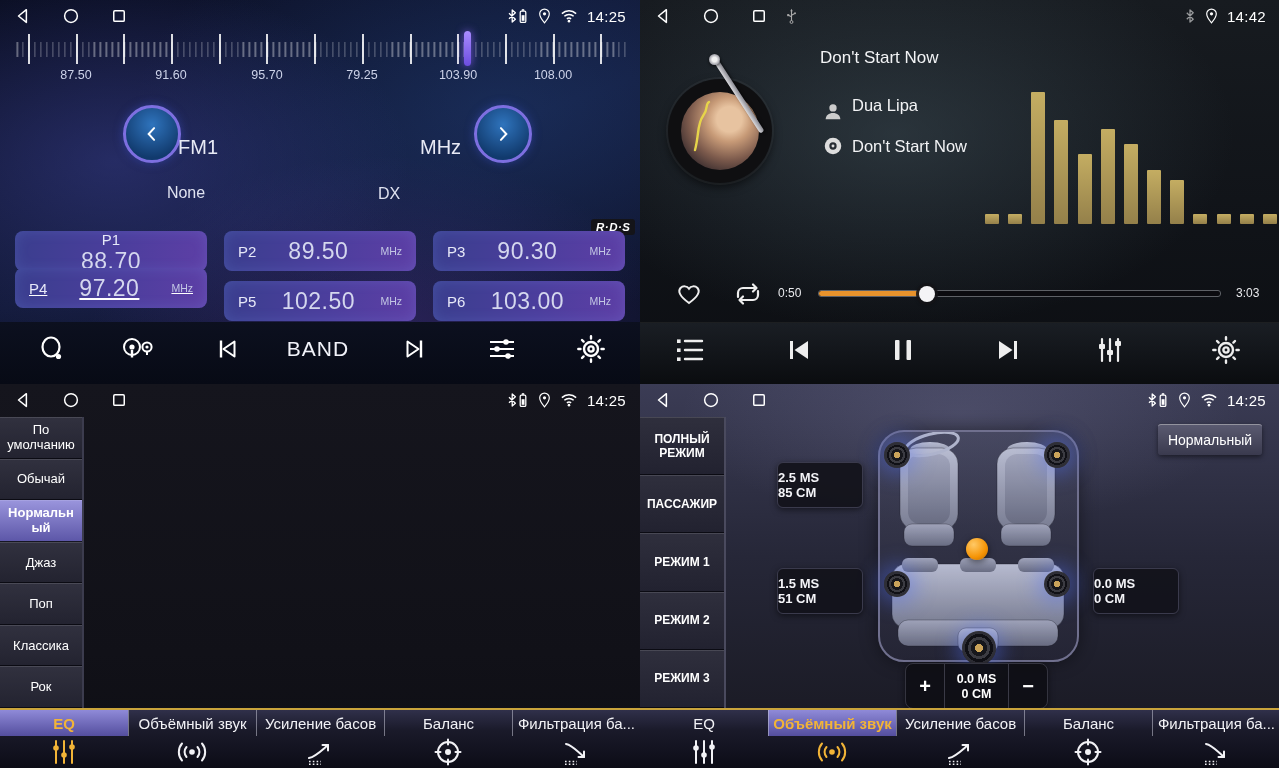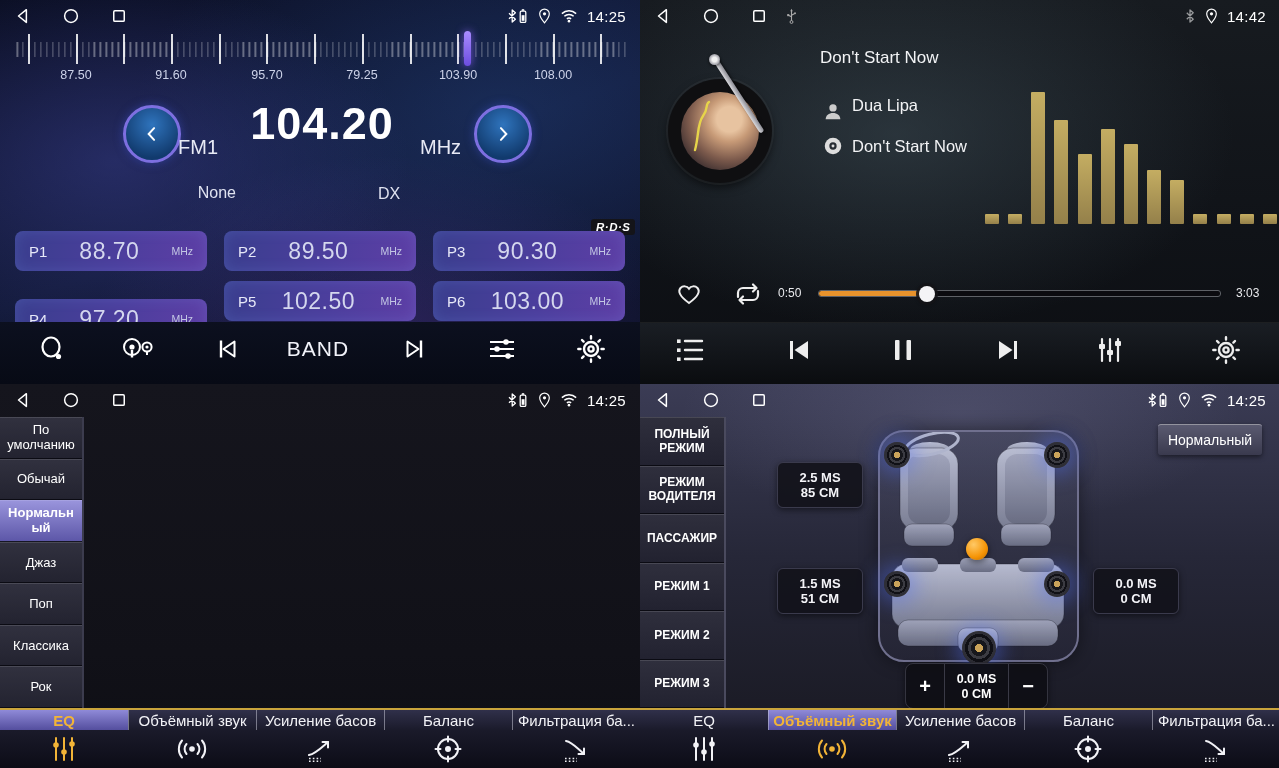--- a/index.html
+++ b/index.html
@@ -92,21 +92,21 @@
     font-size:13px;line-height:15px;color:#fff;padding:2px 3px;overflow-wrap:anywhere;
     background:linear-gradient(180deg,#31313f,#232330);
     border-bottom:1px solid rgba(8,8,14,.9);box-shadow:inset 0 1px 0 rgba(255,255,255,.12);}
   .side .it.active{background:linear-gradient(180deg,#9a95dd,#5d57a8);font-weight:700;}
 
   
   .tabbar{position:absolute;top:708px;width:640px;height:60px;display:flex;
     border-top:2px solid #c9a43c;box-sizing:border-box;
     background:linear-gradient(180deg,#30304a 0%,#1a1a2a 35%,#0c0c16 100%);}
   .tab{flex:1;display:flex;flex-direction:column;color:#f2f2f6;}
-  .tab .lbl{height:20px;display:flex;align-items:center;justify-content:center;font-size:15px;
+  .tab .lbl{height:26px;display:flex;align-items:center;justify-content:center;font-size:15px;
     white-space:nowrap;overflow:hidden;}
   .tab + .tab .lbl{border-left:1px solid rgba(195,195,210,.55);}
   .tab .icn{flex:1;display:flex;align-items:center;justify-content:center;color:#f2f2f6;}
   .tab.active .lbl{background:linear-gradient(180deg,#8f8ad8,#544e9e);color:#f2b437;font-weight:700;}
   .tab.active .icn{color:#f2b437;}
 
   
   #q-pos{left:640px;top:384px;
     background:
       radial-gradient(ellipse 400px 160px at 50% 8%, rgba(145,145,185,.22), transparent 70%),
@@ -126,21 +126,21 @@
     box-shadow:0 0 18px rgba(0,0,0,.45);}
   .spk{position:absolute;width:26px;height:26px;border-radius:50%;
     background:radial-gradient(circle,#caa35a 0 3px,#17171c 3px 6px,#3b3b42 6px 8px,#101016 8px 10px,#2e2e36 10px 13px);
     box-shadow:0 0 20px 7px rgba(80,110,245,.40);}
   .spk.sub{width:34px;height:34px;
     background:radial-gradient(circle,#caa35a 0 4px,#17171c 4px 8px,#3b3b42 8px 11px,#101016 11px 14px,#2e2e36 14px 17px);}
   .ball{position:absolute;width:22px;height:22px;border-radius:50%;
     background:radial-gradient(circle at 35% 30%,#ffc966,#f59405 60%,#b96a00);
     box-shadow:0 2px 7px rgba(0,0,0,.55);}
   .vbox{position:absolute;width:84px;height:44px;border-radius:6px;background:rgba(18,18,26,.92);
-    border:1px solid #3a3a4c;display:flex;flex-direction:column;align-items:center;justify-content:center;
+    border:1px solid #3a3a4c;display:flex;flex-direction:column;align-items:flex-start;justify-content:center;
     gap:0;font-size:13px;font-weight:700;color:#f4f4f8;box-shadow:0 2px 6px rgba(0,0,0,.5);}
   .stepper{position:absolute;left:265px;top:279px;width:141px;height:44px;border-radius:8px;
     background:rgba(14,14,20,.9);border:1px solid #34343f;display:flex;align-items:stretch;
     box-shadow:0 2px 6px rgba(0,0,0,.5);}
   .stepper .bt{width:38px;display:flex;align-items:center;justify-content:center;
     font-size:20px;font-weight:700;color:#fff;}
   .stepper .val{flex:1;display:flex;flex-direction:column;align-items:center;justify-content:center;
     gap:1px;font-size:12.5px;font-weight:700;border-left:1px solid #3a3a46;border-right:1px solid #3a3a46;}
 </style>
 </head>
@@ -201,47 +201,46 @@
       <span class="tuner-label" style="left:444px;">103.90</span>
       <span class="tuner-label" style="left:539px;">108.00</span>
     </div>
 
     <div class="circbtn" style="left:123px;top:105px;">
       <svg width="20" height="20" viewBox="0 0 24 24">
           <path d="M14.5 5 8 12l6.5 7" fill="none" stroke="#fff" stroke-width="2.4" stroke-linecap="round"></path>
         </svg>
     </div>
     <span class="lbl20" style="left:178px;top:136px;">FM1</span>
-    <div class="freq-big">104.20</div>
     <span class="lbl20" style="left:420px;top:136px;">MHz</span>
     <div class="circbtn" style="left:474px;top:105px;">
       <svg width="20" height="20" viewBox="0 0 24 24">
           <path d="M9.5 5 16 12l-6.5 7" fill="none" stroke="#fff" stroke-width="2.4" stroke-linecap="round"></path>
         </svg>
     </div>
-    <span class="lbl16" style="left:184px;top:184px;width:52px;text-align:right;">None</span>
+    <span class="lbl16" style="left:160px;top:184px;width:52px;text-align:center;">None</span>
     <span class="lbl16" style="left:378px;top:185px;">DX</span>
     <span class="rds">R·D·S</span>
 
-    <div class="preset" style="left:15px;top:231px;">
+    <div class="preset" style="left:15px;top:231px;flex-direction:column;">
       <span class="p">P1</span>
       <span class="f">88.70</span>
       <span class="u">MHz</span>
     </div>
     <div class="preset" style="left:224px;top:231px;">
       <span class="p">P2</span>
       <span class="f">89.50</span>
       <span class="u">MHz</span>
     </div>
     <div class="preset" style="left:433px;top:231px;">
       <span class="p">P3</span>
       <span class="f">90.30</span>
       <span class="u">MHz</span>
     </div>
-    <div class="preset" style="left:15px;top:299px;text-decoration:underline;">
+    <div class="preset" style="left:15px;top:268px;text-decoration:underline;">
       <span class="p">P4</span>
       <span class="f">97.20</span>
       <span class="u">MHz</span>
     </div>
     <div class="preset" style="left:224px;top:281px;">
       <span class="p">P5</span>
       <span class="f">102.50</span>
       <span class="u">MHz</span>
     </div>
     <div class="preset" style="left:433px;top:281px;">
@@ -621,21 +620,20 @@
               <path d="M2.5 7a14 14 0 0 1 19 0M5.8 10.5a9 9 0 0 1 12.4 0M9.2 14a4.5 4.5 0 0 1 5.6 0" fill="none" stroke="#fff" stroke-width="2"></path>
               <circle cx="12" cy="17" r="1.7" fill="#fff"></circle>
             </svg>
           </span>
         <span class="time">14:25</span>
       </span>
     </div>
 
     <div class="side2">
       <div class="it">ПОЛНЫЙ РЕЖИМ</div>
-      <div class="it">РЕЖИМ ВОДИТЕЛЯ</div>
       <div class="it">ПАССАЖИР</div>
       <div class="it">РЕЖИМ 1</div>
       <div class="it">РЕЖИМ 2</div>
       <div class="it">РЕЖИМ 3</div>
     </div>
 
     <div class="badge">Нормальный</div>
 
     <div class="carpanel">
       <svg width="197" height="228" viewBox="0 0 197 228">

